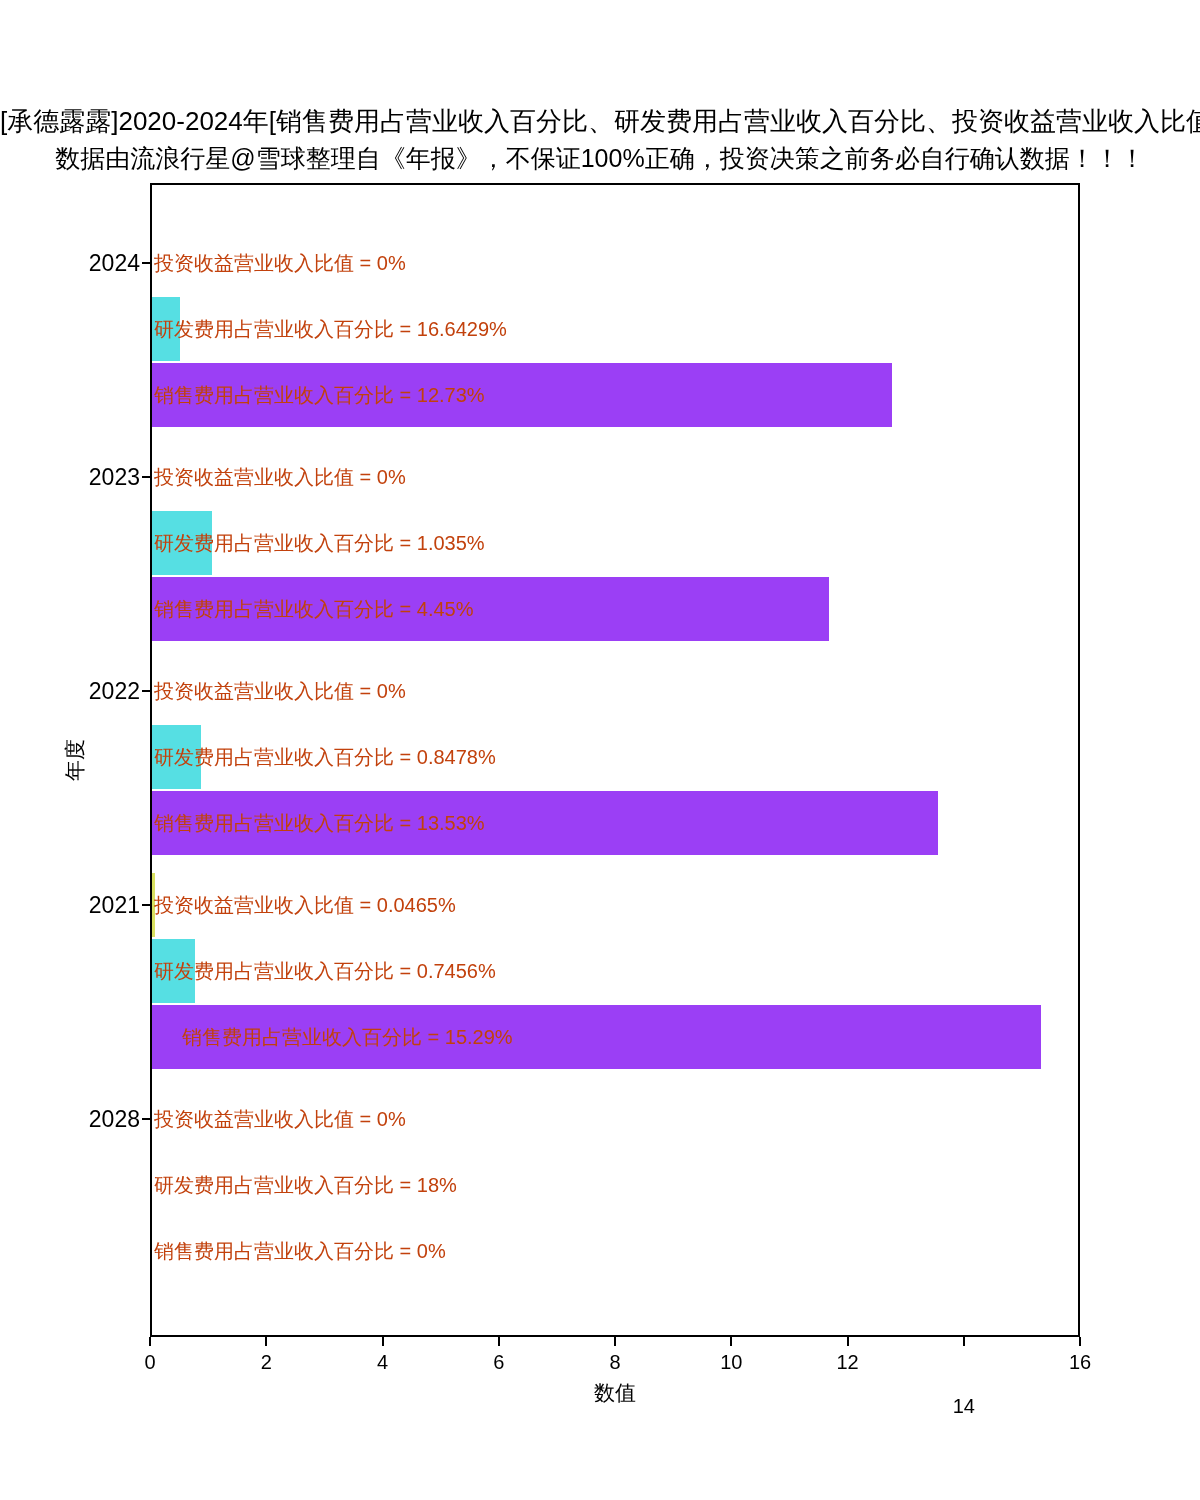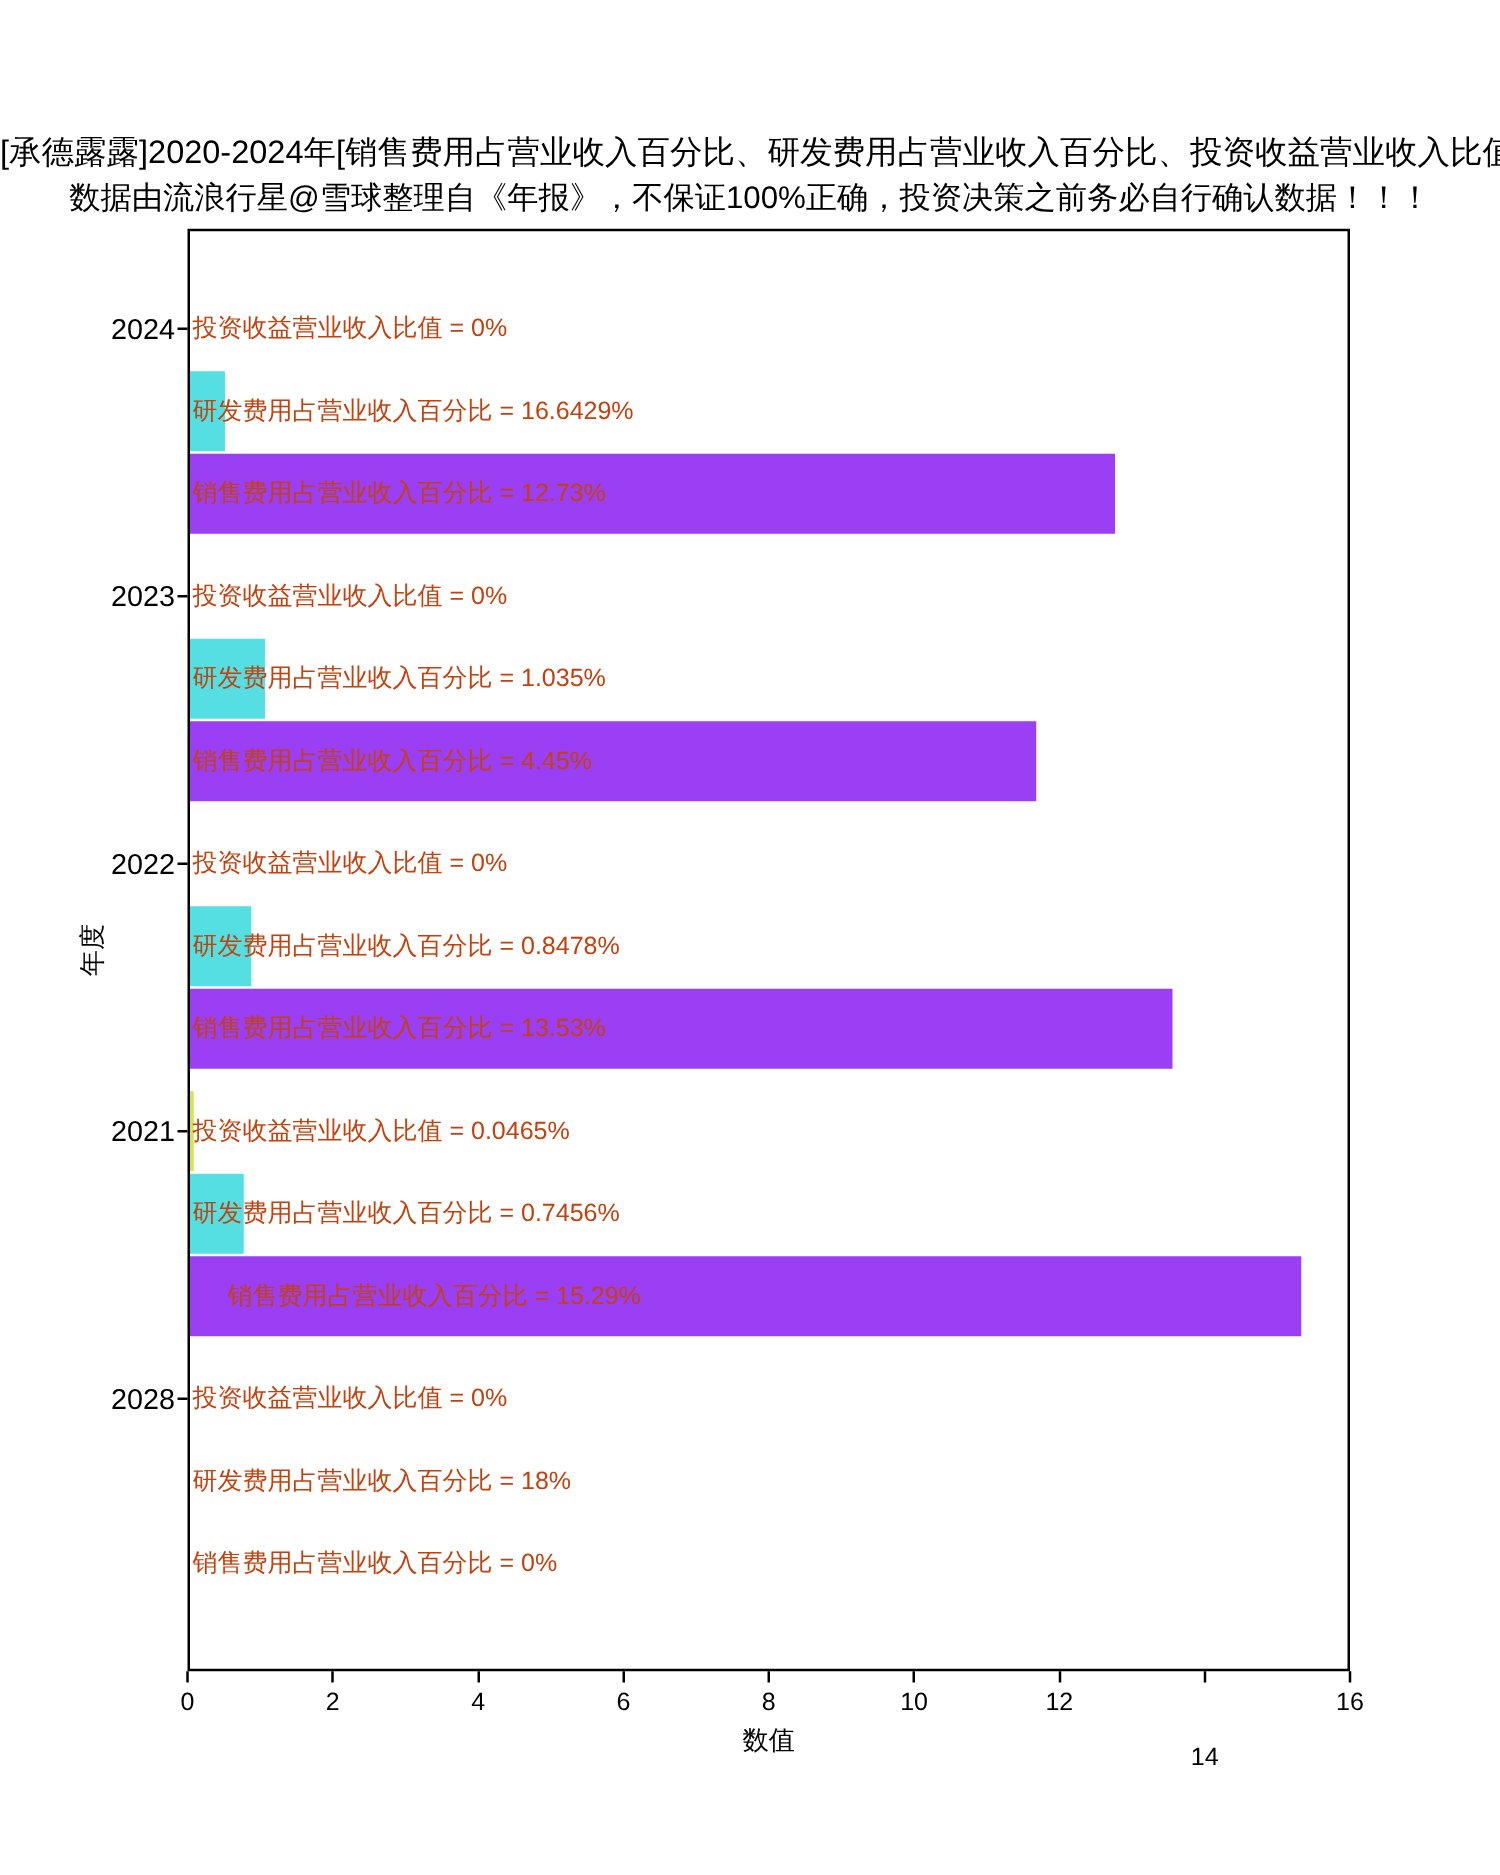--- a/index.html
+++ b/index.html
@@ -28,21 +28,21 @@
     font-size:23px;line-height:24px;
   }
   .ytick-mark{position:absolute;left:142px;width:8px;height:2px;background:#000;}
   .xtick-mark{position:absolute;top:1337px;width:2px;height:9px;background:#000;}
   .xtick-label{
     position:absolute;top:1350px;width:80px;text-align:center;
     font-size:20px;line-height:24px;
   }
   .xlabel{
     position:absolute;left:150px;top:1380px;width:930px;text-align:center;
-    font-size:21px;line-height:26px;
+    font-size:21px;line-height:26px;font-family:Liberation Serif, serif;
   }
   .ylabel{
     position:absolute;left:45px;top:747px;width:60px;height:26px;text-align:center;
     font-size:21px;line-height:26px;transform:rotate(-90deg);
   }
 </style>
 </head>
 <body>
 
 <div id="canvas">

